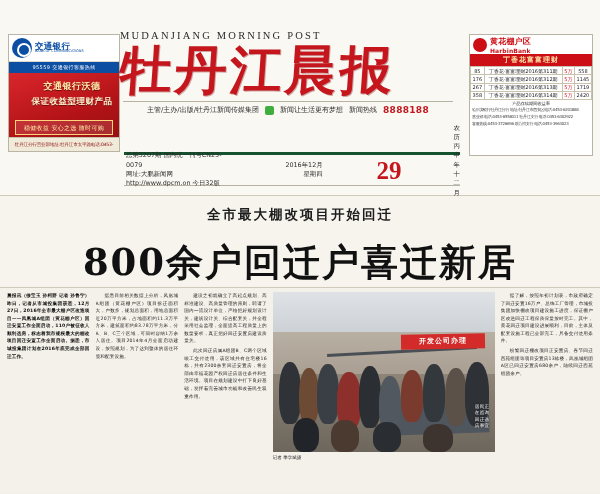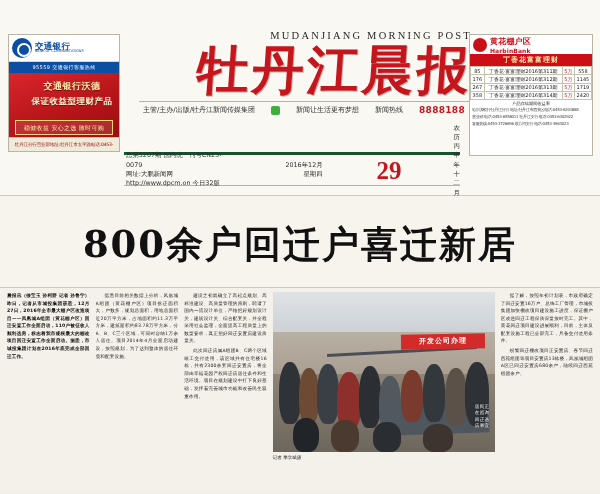--- a/index.html
+++ b/index.html
@@ -133,24 +133,24 @@
     font-size: 4.6px;
     line-height: 13px;
     text-align: center;
     letter-spacing: -0.2px;
     border-top: 1px solid #c9c2ac;
   }
 
   
   .center-block {
     position: absolute;
-    left: 136px;
+    left: 120px;
     top: 30px;
     width: 336px;
-    text-align: right;
+    text-align: left;
   }
   .eng-title {
     font-family: "Liberation Serif", serif;
     font-size: 10.5px;
     letter-spacing: 2.2px;
     color: #2b2b2b;
     margin-bottom: 2px;
   }
   .cn-title {
     font-family: "DejaVu Serif", serif;
@@ -167,21 +167,21 @@
     width: 330px;
     border-top: 1px solid #b8b2a3;
   }
   .imprint {
     margin-top: 3px;
     font-size: 7px;
     color: #2d2d2d;
     display: flex;
     justify-content: center;
     align-items: center;
-    gap: 16px;
+    gap: 6px;
     line-height: 1.3;
   }
   .imprint .wechat-dot {
     width: 9px; height: 9px;
     background: #3fae3f;
     border-radius: 2px;
     display: inline-block;
   }
   .imprint .hot {
     color: #c4161c;
@@ -507,20 +507,21 @@
         </tbody>
       </table>
       <div class="hbank-note">产品存续期间收益率</div>
       <div class="hbank-foot">哈尔滨银行牡丹江分行  地址:牡丹江市西安区电话:0453-6201888</div>
       <div class="hbank-foot">营业部 电话:0453-6558011  牡丹江支行 电话:0453-6302922</div>
       <div class="hbank-foot">客服热线:0453-3726696  绥芬河支行 电话:0453-3963023</div>
     </div>
   </div>
 
   <div class="headline-zone">
+    <div class="kicker">全市最大棚改项目开始回迁</div>
     <div class="headline">800余户回迁户喜迁新居</div>
   </div>
 
   <div class="body-zone">
 
     <div class="col">
       <p class="byline">晨报讯（徐宝玉 孙柯野 记者 孙鲁宁）昨日，记者从市城投集团获悉，12月27日，2016年全市最大棚户区改造项目——凤凰城A组团（黄花棚户区）回迁安置工作全面启动，110户被征收人顺利选房，标志着我市规模最大的棚改项目回迁安置工作全面启动。据悉，市城投集团计划在2016年底完成全部回迁工作。</p>
     </div>
 
     <div class="col">

